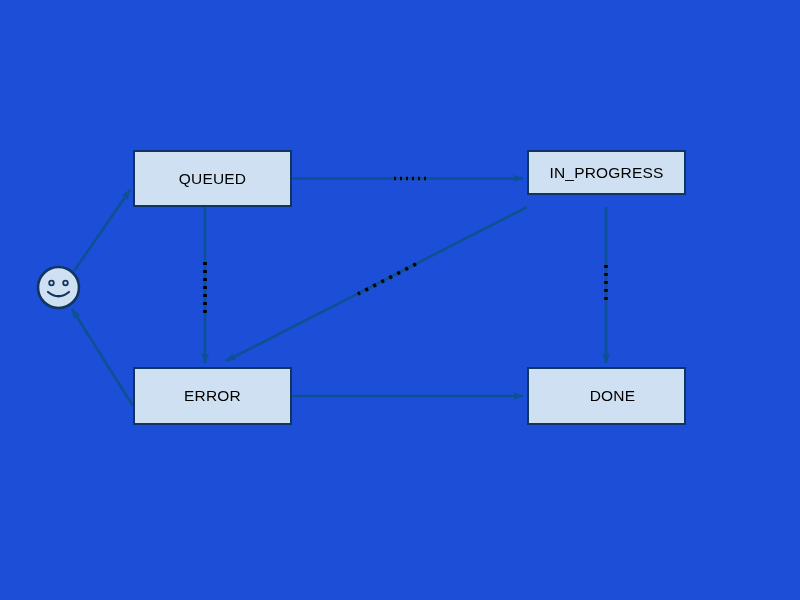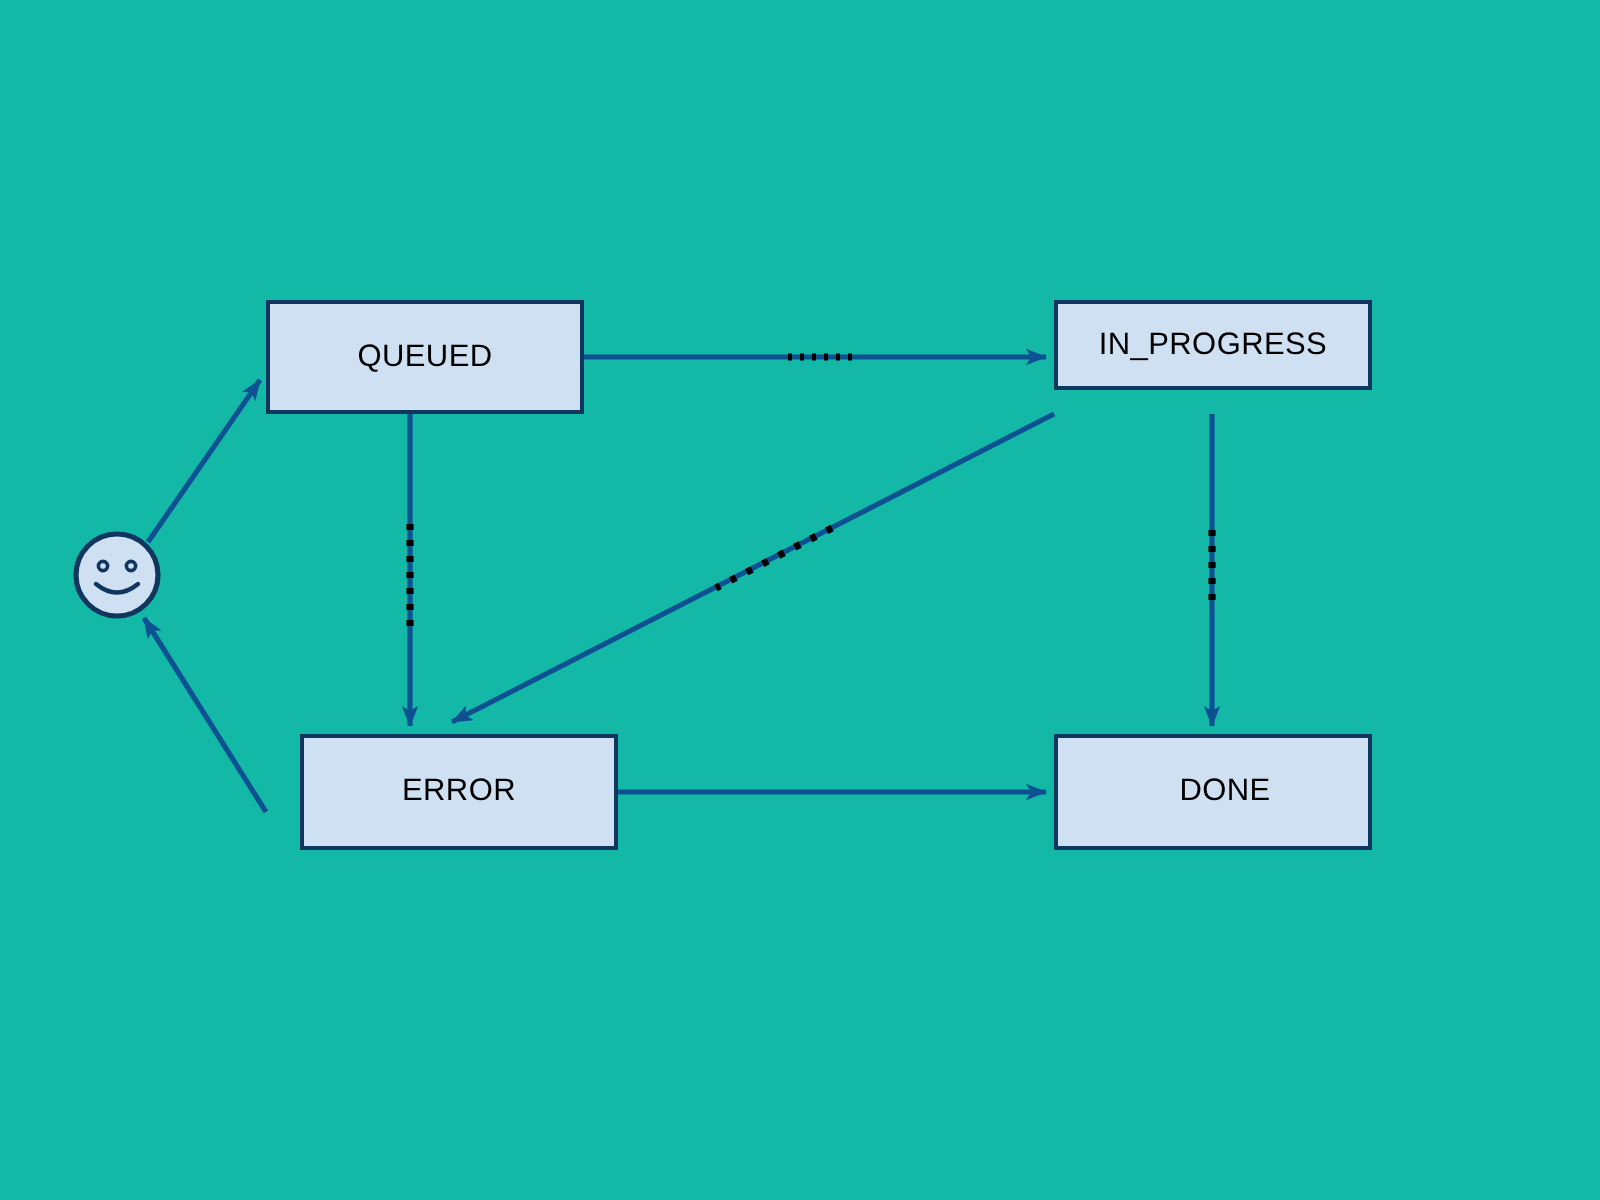--- a/index.html
+++ b/index.html
@@ -10,21 +10,21 @@
   body {
     width: 800px;
     height: 600px;
     overflow: hidden;
     font-family: "Liberation Sans", sans-serif;
   }
   #canvas {
     position: relative;
     width: 800px;
     height: 600px;
-    background: #14b8a6;
+    background: #1d4ed8;
   }
   #edge-layer {
     position: absolute;
     left: 0;
     top: 0;
     width: 800px;
     height: 600px;
   }
   .node-box {
     position: absolute;
@@ -37,21 +37,21 @@
   }
   .node-label {
     color: #000000;
     font-family: "Liberation Sans", sans-serif;
     font-size: 15.5px;
     letter-spacing: 0.2px;
     white-space: nowrap;
   }
   #node-queued      { left: 133px; top: 150px; width: 159px; height: 57px; }
   #node-inprogress  { left: 527px; top: 150px; width: 159px; height: 45px; }
-  #node-error       { left: 150px; top: 367px; width: 159px; height: 58px; }
+  #node-error       { left: 133px; top: 367px; width: 159px; height: 58px; }
   #node-done        { left: 527px; top: 367px; width: 159px; height: 58px; padding-left: 12px; }
   #node-start {
     position: absolute;
     left: 36px;
     top: 265px;
     width: 45px;
     height: 45px;
   }
 </style>
 </head>

